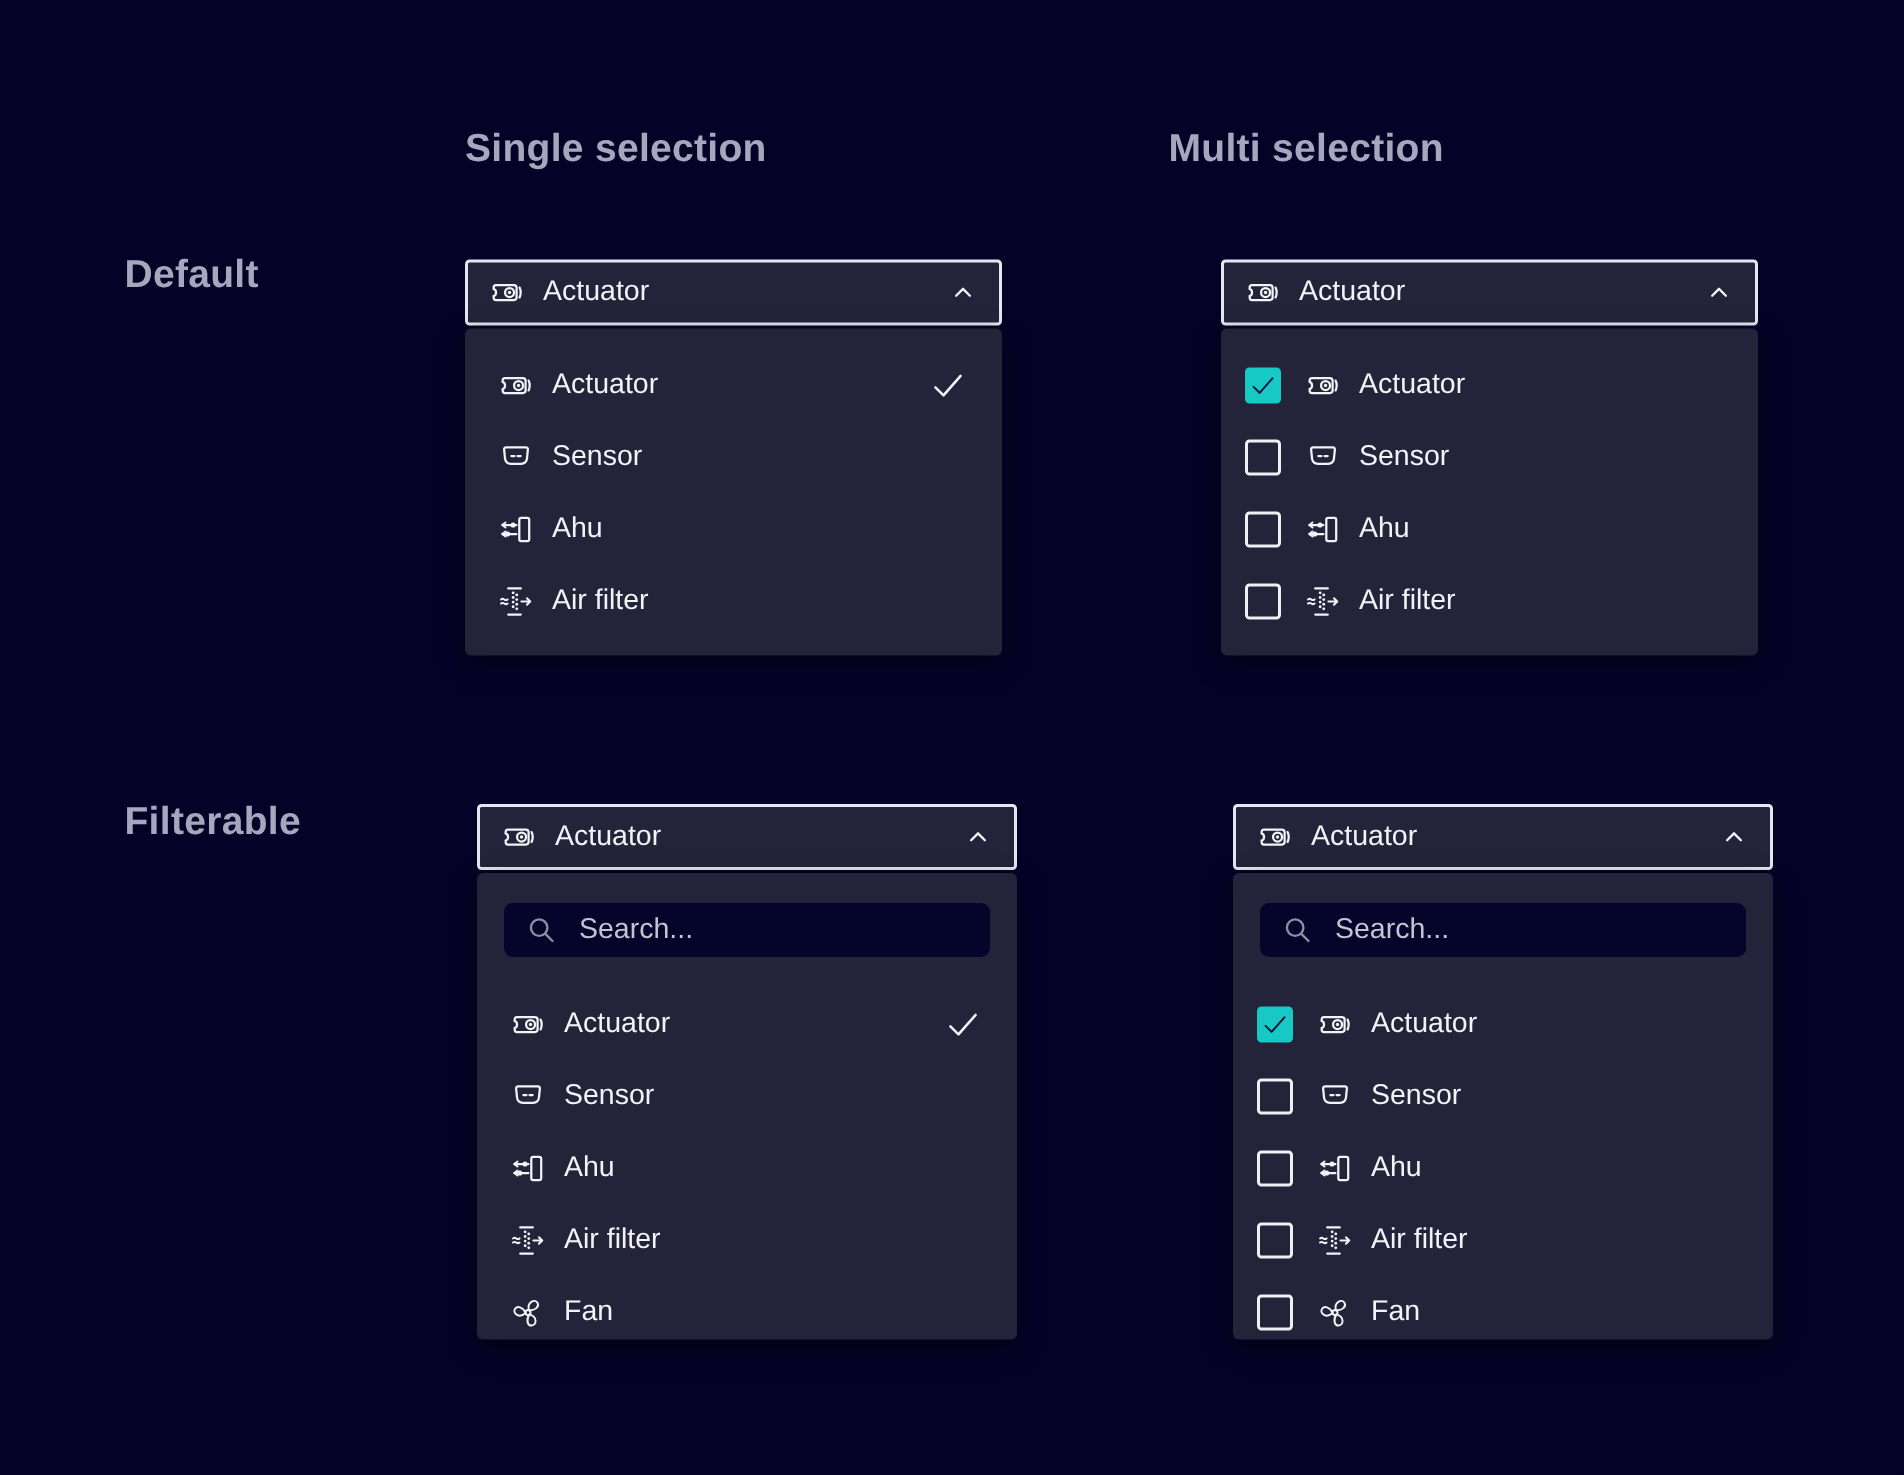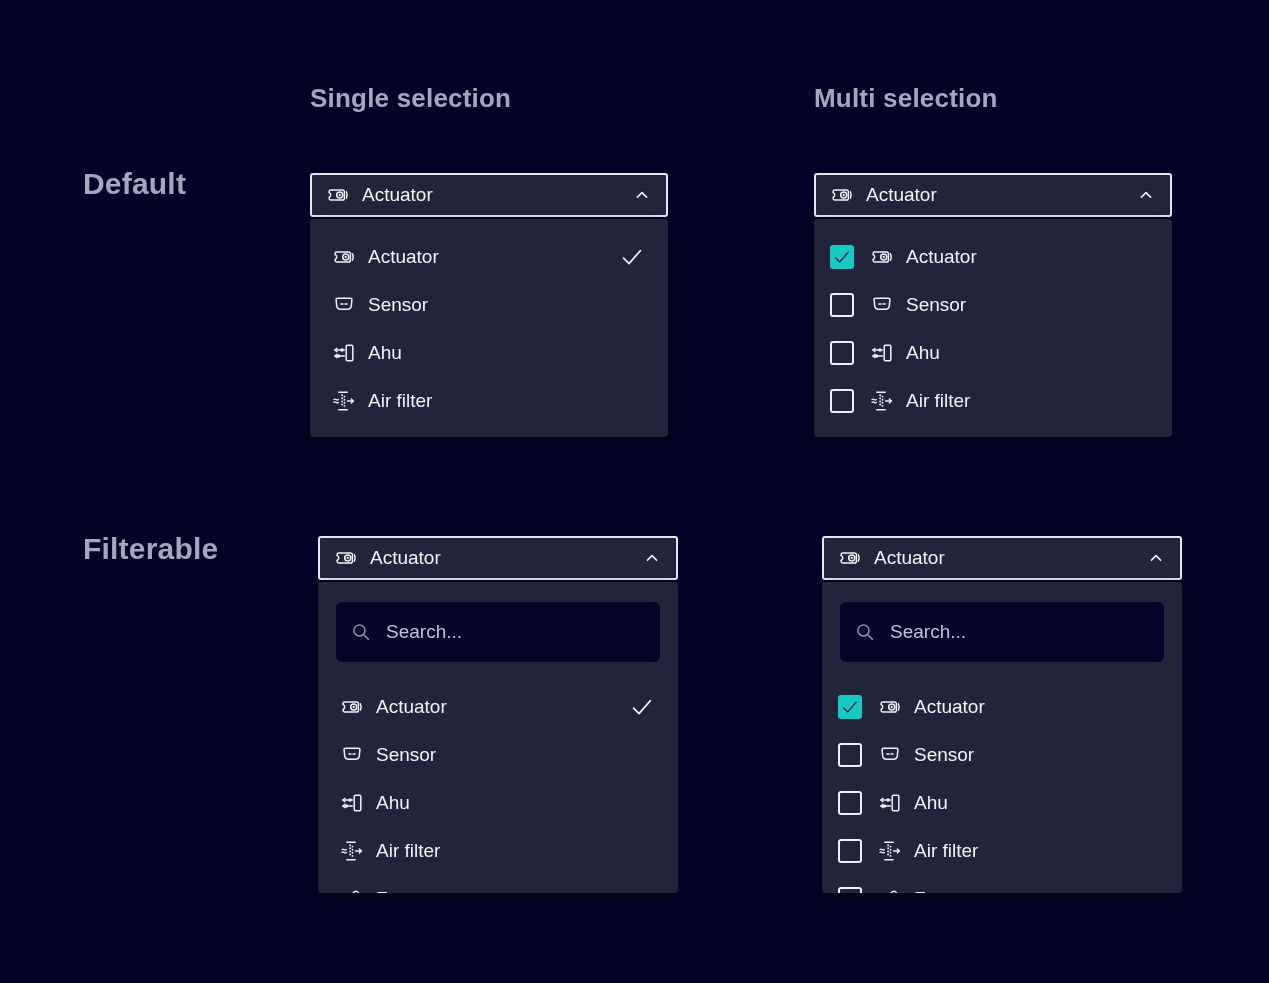--- a/index.html
+++ b/index.html
@@ -9,42 +9,42 @@
     font-family:"Liberation Sans","DejaVu Sans",sans-serif;
     color:#f2f2f7;
   }
   .col-heading{
     position:absolute;margin:0;
     font-size:26px;font-weight:700;color:var(--heading,#a6a6bc);
     letter-spacing:.2px;white-space:nowrap;
   }
   .row-label{
     position:absolute;margin:0;
-    font-size:30px;font-weight:700;color:var(--heading,#a6a6bc);
+    font-size:26px;font-weight:700;color:var(--heading,#a6a6bc);
     letter-spacing:.2px;white-space:nowrap;
   }
   .widget{position:absolute;margin-top:12px;}
   .trigger{
     box-sizing:border-box;height:44px;width:100%;
     display:flex;align-items:center;gap:12px;padding:0 14px 0 14px;
     background:var(--panel,#23233a);
     border:2px solid var(--trigger-border,#e6e6f0);
     border-radius:3px;cursor:pointer;
   }
   .trigger .trigger-label{font-size:19px;color:#f2f2f7;}
   .trigger .chevron{margin-left:auto;}
   .panel{
     box-sizing:border-box;width:100%;margin-top:2px;
     background:var(--panel,#23233a);border-radius:4px;
     padding:14px 0 12px 0;
     box-shadow:0 6px 18px rgba(0,0,0,.45);
   }
   .panel.filterable{height:311px;padding-top:20px;overflow:hidden;}
   .search-box{
-    box-sizing:border-box;margin:0 18px 21px 18px;height:60px;
+    box-sizing:border-box;margin:0 18px 21px 18px;height:36px;
     display:flex;align-items:center;gap:12px;padding:0 14px;
     background:var(--search-bg,#05042b);border-radius:6px;justify-content:flex-end;
   }
   .search-box input{
     flex:1;background:transparent;border:none;outline:none;
     font-family:inherit;font-size:19px;color:#f2f2f7;min-width:0;
   }
   .search-box input::placeholder{color:var(--placeholder,#c3c3d1);opacity:1;}
   .item{
     height:48px;display:flex;align-items:center;gap:12px;
@@ -116,21 +116,21 @@
     </symbol>
     <symbol id="sym-check" viewBox="0 0 24 24">
       <path d="M3.6 13.2 L9 18.6 L20.4 5.6" fill="none" stroke="currentColor" stroke-width="1.7" stroke-linecap="round" stroke-linejoin="round"></path>
     </symbol>
   </defs>
 </svg>
 
 <div class="stage">
 
   <h2 class="col-heading" style="left:310px;top:83px">Single selection</h2>
-  <h2 class="col-heading" style="left:814px;top:83px">Multi selection</h2>
+  <h2 class="col-heading" style="left:779px;top:83px">Multi selection</h2>
   <h3 class="row-label" style="left:83px;top:167px">Default</h3>
   <h3 class="row-label" style="left:83px;top:532px">Filterable</h3>
 
   <section class="widget" style="left:310px;top:161px;width:358px">
     <div class="trigger">
       <svg class="icon">
           <use href="#sym-actuator"></use>
         </svg>
       <span class="trigger-label">Actuator</span>
       <svg class="icon chev chevron">

